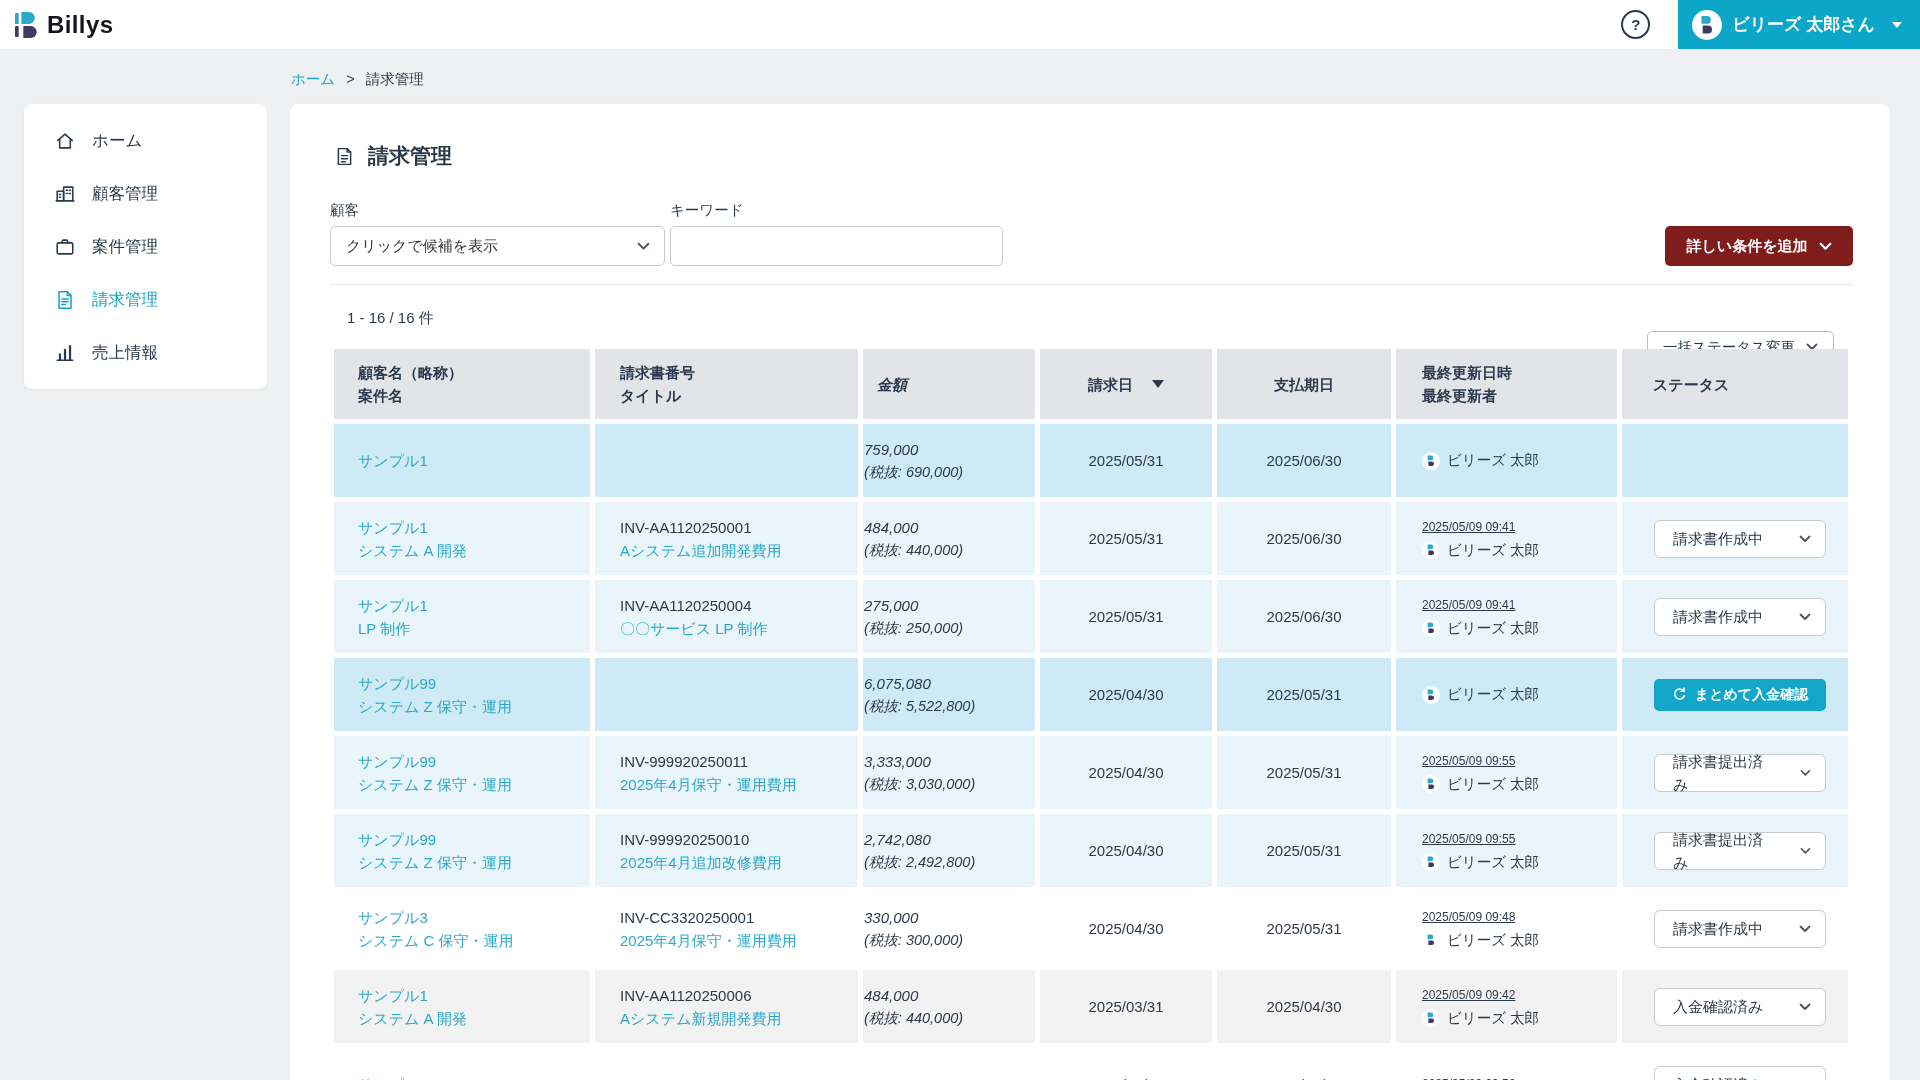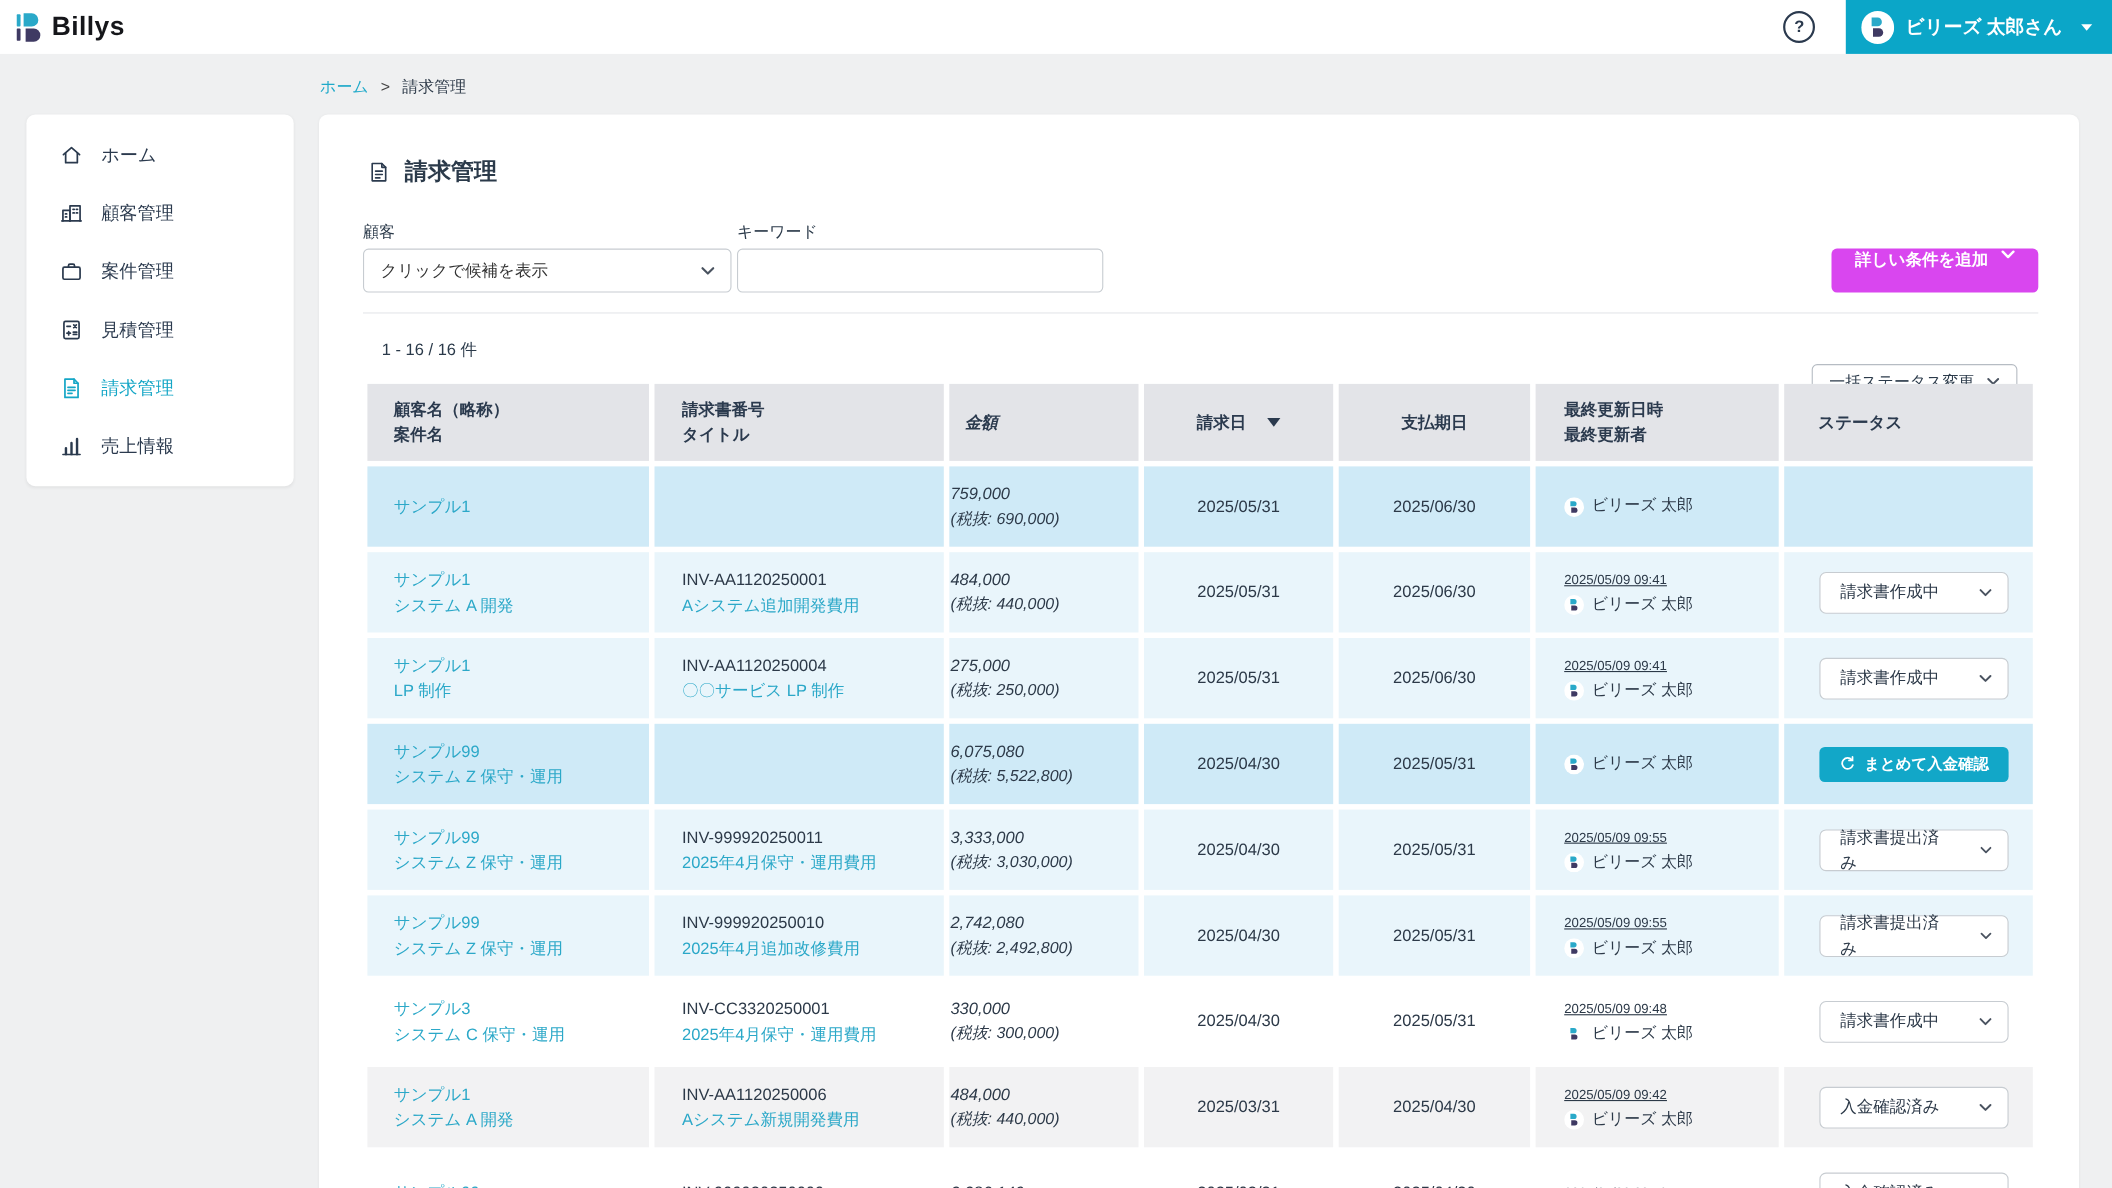--- a/index.html
+++ b/index.html
@@ -45,22 +45,22 @@
   .flabel{position:absolute;top:97px;font-size:14.5px;color:#2b3a4a;}
   .flabel.customer{left:40px;} .flabel.keyword{left:380px;}
   .customer-select{position:absolute;left:40px;top:122px;width:335px;height:40px;
     box-sizing:border-box;border:1px solid #c7ccd1;border-radius:5px;background:#fff;
     display:flex;align-items:center;justify-content:space-between;
     padding:0 14px 0 15px;font-size:15px;color:#333;cursor:pointer;}
   .keyword-input{position:absolute;left:380px;top:122px;width:333px;height:40px;
     box-sizing:border-box;border:1px solid #c7ccd1;border-radius:5px;background:#fff;
     font-size:15px;color:#333;padding:0 12px;font-family:inherit;}
   .adv-btn{position:absolute;right:37px;top:122px;width:188px;height:40px;
-    background:#d946ef;border:none;border-radius:5px;color:#fff;font-size:15px;
-    font-weight:700;display:flex;justify-content:center;gap:11px;
+    background:#7f1d1d;border:none;border-radius:5px;color:#fff;font-size:15px;
+    font-weight:700;display:flex;align-items:center;justify-content:center;gap:11px;
     cursor:pointer;font-family:inherit;}
   .divider{position:absolute;left:40px;top:180px;width:1523px;height:0;
     border-top:1px solid #e4e6e9;}
   .count{position:absolute;left:57px;top:205px;font-size:15px;color:#2b3a4a;}
   .bulk-btn{position:absolute;left:1357px;top:196px;width:187px;height:32px;
     box-sizing:border-box;border:1px solid #b6bcc3;border-radius:5px;background:#fff;
     display:flex;align-items:center;justify-content:center;gap:11px;font-size:14.5px;
     color:#2b3a4a;cursor:pointer;font-family:inherit;margin-top:31px;}
 
   
@@ -152,32 +152,20 @@
       </div>
       <div class="nav-item">
         <span class="nav-icon">
           <svg width="22" height="22" viewBox="0 0 24 24" fill="none" stroke="currentColor" stroke-width="1.7" stroke-linecap="round" stroke-linejoin="round">
             <rect x="3.5" y="7.5" width="17" height="12" rx="1.5"></rect>
             <path d="M9 7.5 V6 q0-1.5 1.5-1.5 h3 q1.5 0 1.5 1.5 v1.5"></path>
           </svg>
         </span>
         <span>案件管理</span>
       </div>
-      <div class="nav-item">
-        <span class="nav-icon">
-          <svg width="22" height="22" viewBox="0 0 24 24" fill="none" stroke="currentColor" stroke-width="1.7" stroke-linecap="round" stroke-linejoin="round">
-            <rect x="4.5" y="3.5" width="15" height="17" rx="1.5"></rect>
-            <path d="M7.5 8.3 h3.4"></path>
-            <path d="M14.2 7 l2.6 2.6 M16.8 7 l-2.6 2.6"></path>
-            <path d="M9.2 13.5 v3.4 M7.5 15.2 h3.4"></path>
-            <path d="M13.8 14.2 h3.4 M13.8 16.4 h3.4"></path>
-          </svg>
-        </span>
-        <span>見積管理</span>
-      </div>
       <div class="nav-item active">
         <span class="nav-icon">
           <svg width="22" height="22" viewBox="0 0 24 24" fill="none" stroke="currentColor" stroke-width="1.7" stroke-linecap="round" stroke-linejoin="round">
             <path d="M5.5 3 h9 l4 4 v14 h-13 z"></path>
             <path d="M14.5 3 v4 h4"></path>
             <path d="M8.5 11 h7 M8.5 14 h7 M8.5 17 h4"></path>
           </svg>
         </span>
         <span>請求管理</span>
       </div>

